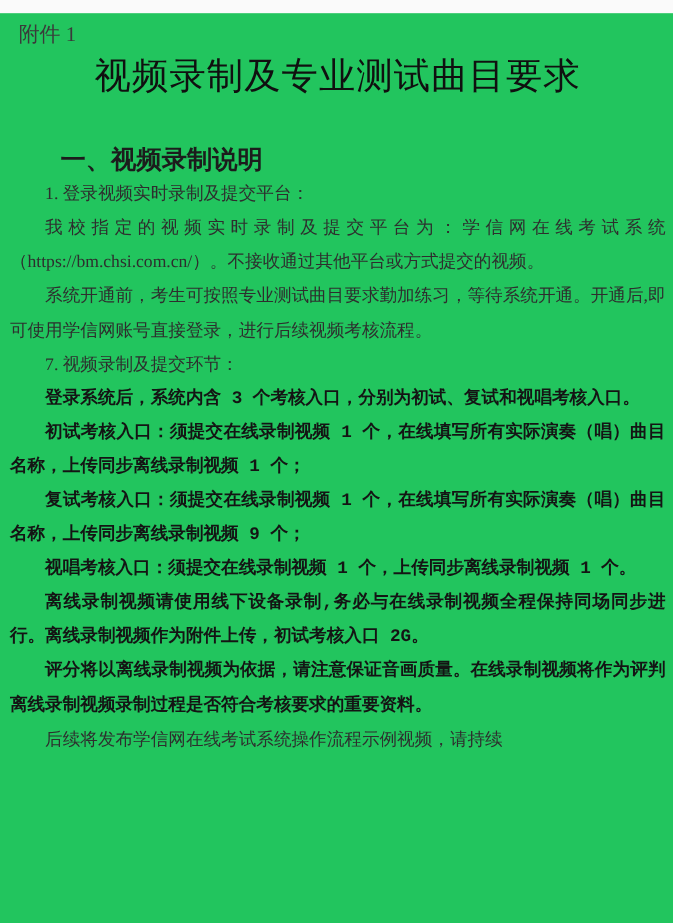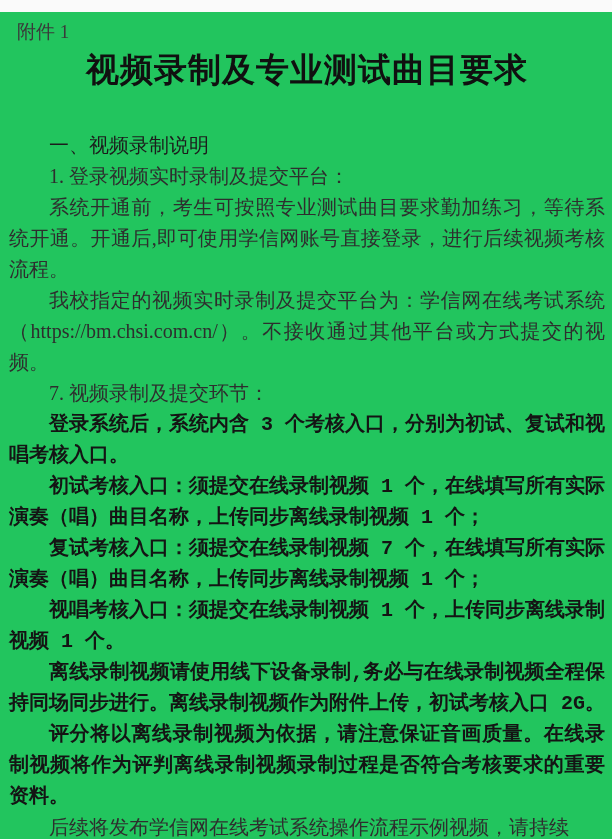--- a/index.html
+++ b/index.html
@@ -23,40 +23,40 @@
   }
   .attachment {
     font-family: "Liberation Serif", serif;
     font-size: 19px;
     line-height: 24px;
     color: #3a3a3a;
     margin-left: 8px;
   }
   .title {
     font-family: "Liberation Serif", serif;
-    font-weight: bold;
+    font-weight: normal;
     font-size: 33px;
     line-height: 44px;
     color: #101010;
     text-align: center;
     margin: 4px 0 0 0;
     letter-spacing: 1px;
   }
   .section-heading {
     font-family: "Liberation Sans", sans-serif;
-    font-weight: normal;
-    font-size: 20px;
+    font-weight: bold;
+    font-size: 23px;
     line-height: 31px;
     color: #1c1c1c;
     margin: 38px 0 0 0;
     text-indent: 2em;
   }
   p.body-para {
     font-family: "Liberation Serif", serif;
-    font-size: 20px;
+    font-size: 16px;
     line-height: 31px;
     color: #2e2e2e;
     margin: 0;
     text-indent: 2em;
     text-align: justify;
   }
   p.body-para.strong {
     font-family: Liberation Mono, monospace;
     font-weight: bold;
     color: #141414;
@@ -67,31 +67,31 @@
 
 <div class="page">
   <div class="attachment">附件 1</div>
 
   <h1 class="title">视频录制及专业测试曲目要求</h1>
 
   <h2 class="section-heading">一、视频录制说明</h2>
 
   <p class="body-para">1. 登录视频实时录制及提交平台：</p>
 
+  <p class="body-para">我校指定的视频实时录制及提交平台为：学信网在线考试系统（https://bm.chsi.com.cn/）。不接收通过其他平台或方式提交的视频。</p>
+
   <p class="body-para">系统开通前，考生可按照专业测试曲目要求勤加练习，等待系统开通。开通后,即可使用学信网账号直接登录，进行后续视频考核流程。</p>
-
-  <p class="body-para">我校指定的视频实时录制及提交平台为：学信网在线考试系统（https://bm.chsi.com.cn/）。不接收通过其他平台或方式提交的视频。</p>
 
   <p class="body-para">7. 视频录制及提交环节：</p>
 
   <p class="body-para strong">登录系统后，系统内含 3 个考核入口，分别为初试、复试和视唱考核入口。</p>
 
   <p class="body-para strong">初试考核入口：须提交在线录制视频 1 个，在线填写所有实际演奏（唱）曲目名称，上传同步离线录制视频 1 个；</p>
 
-  <p class="body-para strong">复试考核入口：须提交在线录制视频 7 个，在线填写所有实际演奏（唱）曲目名称，上传同步离线录制视频 1 个；</p>
+  <p class="body-para strong">复试考核入口：须提交在线录制视频 1 个，在线填写所有实际演奏（唱）曲目名称，上传同步离线录制视频 9 个；</p>
 
   <p class="body-para strong">视唱考核入口：须提交在线录制视频 1 个，上传同步离线录制视频 1 个。</p>
 
   <p class="body-para strong">离线录制视频请使用线下设备录制,务必与在线录制视频全程保持同场同步进行。离线录制视频作为附件上传，初试考核入口 2G。</p>
 
   <p class="body-para strong">评分将以离线录制视频为依据，请注意保证音画质量。在线录制视频将作为评判离线录制视频录制过程是否符合考核要求的重要资料。</p>
 
   <p class="body-para">后续将发布学信网在线考试系统操作流程示例视频，请持续</p>
 </div>
 

